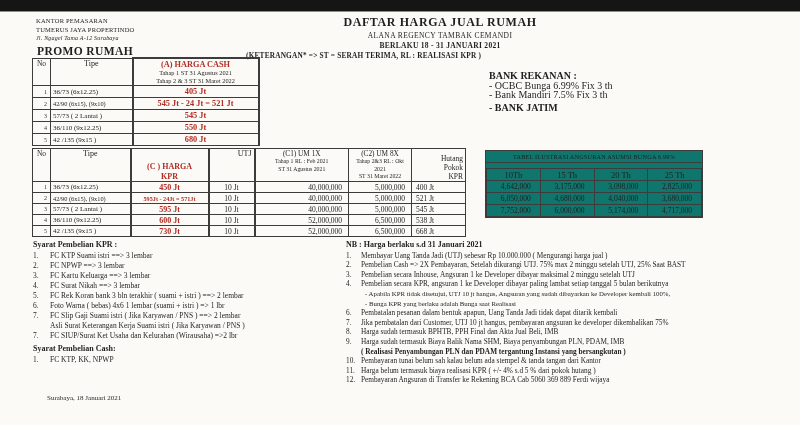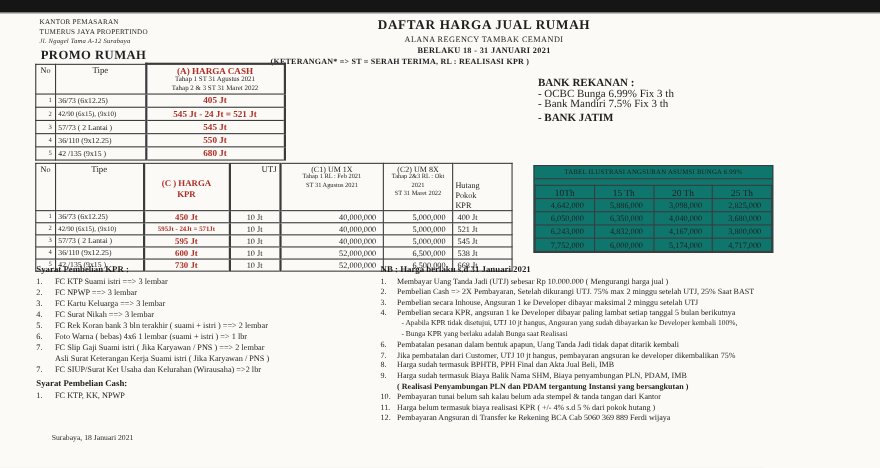--- a/index.html
+++ b/index.html
@@ -45,21 +45,21 @@
 
   
   .kprtab { position:absolute; left:32px; top:148px; }
   .kprtab th { vertical-align:top; }
   .kprtab .c-no   { width:18px; font-size:7.5px; }
   .kprtab .c-tipe { width:80px; font-size:8px; }
   .kprtab .c-price{ width:78px; border-left:2px solid #3c3c3c; border-right:2px solid #3c3c3c; font-size:8px; font-weight:bold; text-align:center; line-height:9.5px; padding-top:13px;}
   .kprtab .c-utj  { width:46px; font-size:8px; text-align:right; border-right:2px solid #3c3c3c; }
   .kprtab .c-um1  { width:94px; border-left:2px solid #3c3c3c; }
   .kprtab .c-um2  { width:63px; }
-  .kprtab .c-hut  { width:54px; font-size:7.5px; text-align:left; line-height:9px; padding-top:15px; }
+  .kprtab .c-hut  { width:54px; font-size:7.5px; text-align:right; line-height:9px; padding-top:5px; }
   .kprtab .umt { font-size:7.3px; }
   .kprtab .ums { font-size:5.8px; text-align:center; line-height:7.5px; }
   .kprtab td { height:11px; }
   .kprtab .cell-no    { font-size:6px; text-align:right; padding-right:3px; color:#333; }
   .kprtab .cell-tipe  { font-size:7px; }
   .kprtab .cell-price { font-size:8px; text-align:center; font-weight:bold; color:#b02e25;
                         border-left:2px solid #3c3c3c; border-right:2px solid #3c3c3c; }
   .kprtab tbody tr:nth-of-type(2) .cell-price { font-size:6.2px; }
   .kprtab tbody tr:nth-of-type(2) .cell-tipe  { font-size:6.3px; }
   .kprtab .cell-utj   { font-size:7.5px; text-align:center; border-right:2px solid #3c3c3c; }
@@ -255,39 +255,33 @@
           <th>10Th</th>
           <th>15 Th</th>
           <th>20 Th</th>
           <th>25 Th</th>
         </tr>
       </thead>
       <tbody>
 
           <tr>
             <td>4,642,000</td>
-            <td>5,886,000</td>
+            <td>3,175,000</td>
             <td>3,098,000</td>
             <td>2,825,000</td>
           </tr>
 
           <tr>
             <td>6,050,000</td>
-            <td>6,350,000</td>
+            <td>4,680,000</td>
             <td>4,040,000</td>
             <td>3,680,000</td>
           </tr>
 
 
-          <tr>
-            <td>6,243,000</td>
-            <td>4,832,000</td>
-            <td>4,167,000</td>
-            <td>3,800,000</td>
-          </tr>
 
           <tr>
             <td>7,752,000</td>
             <td>6,000,000</td>
             <td>5,174,000</td>
             <td>4,717,000</td>
           </tr>
         </tbody>
     </table>
   </div>

